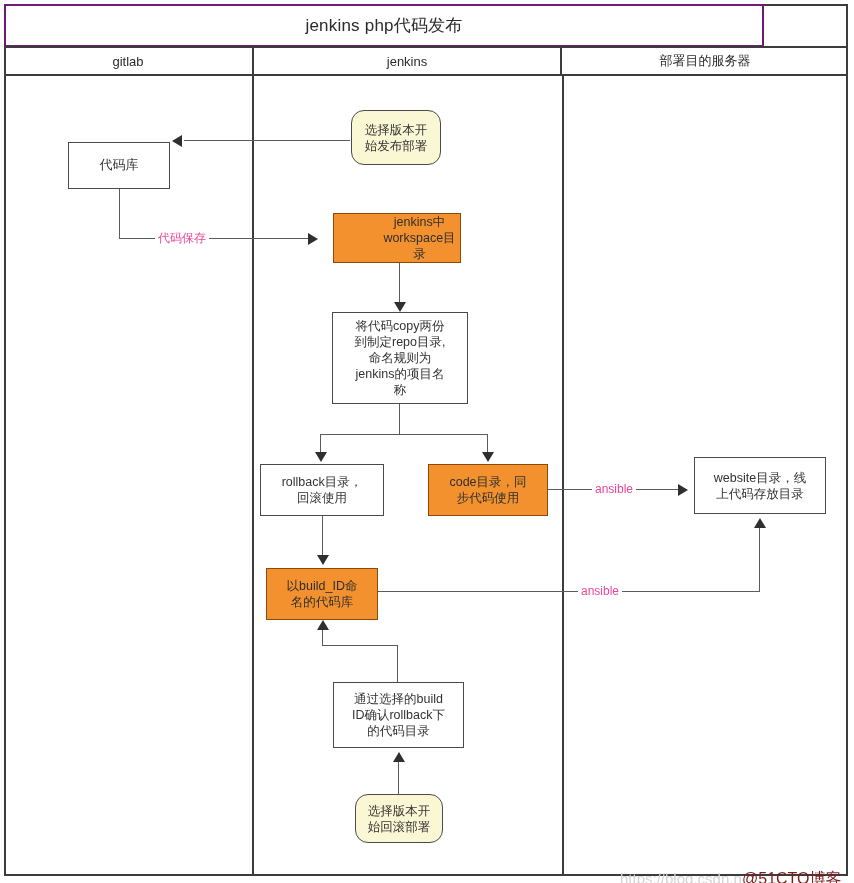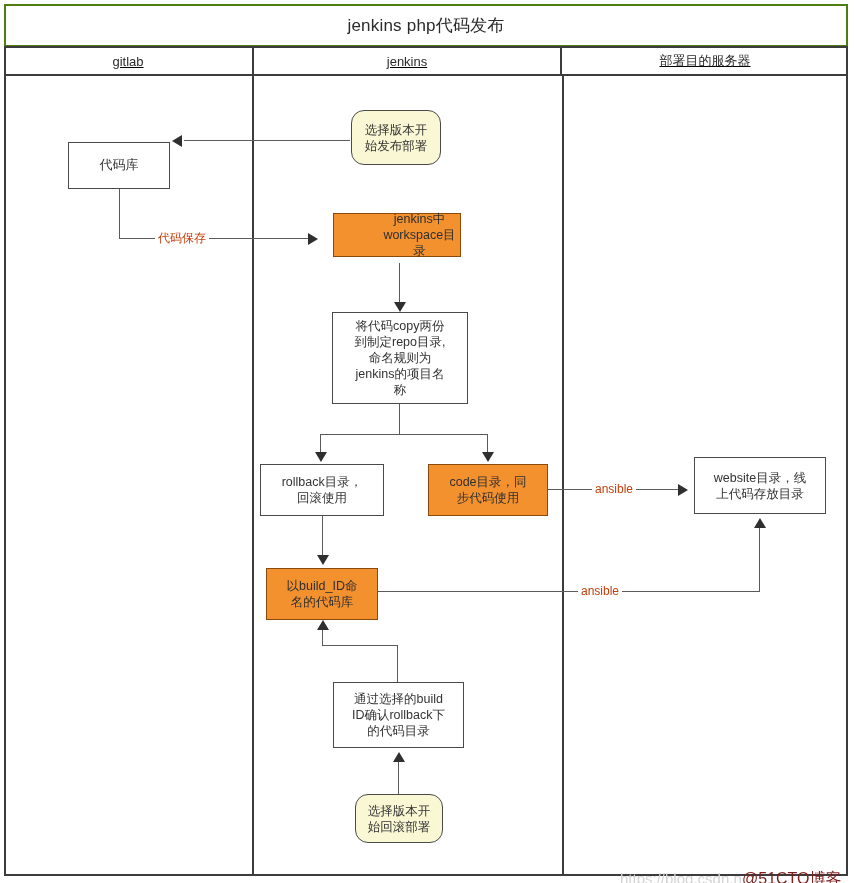--- a/index.html
+++ b/index.html
@@ -29,45 +29,44 @@
     width: 844px;
     height: 872px;
     border: 2px solid #3c3c3c;
     box-sizing: border-box;
     background: #ffffff;
   }
   .title-bar {
     position: absolute;
     left: 4px;
     top: 4px;
-    width: 844px;
+    width: 760px;
     height: 43px;
     box-sizing: border-box;
-    border: 2px solid #4d7c0f;
+    border: 2px solid #701a75;
     display: flex;
     align-items: center;
     justify-content: center;
     background: #ffffff;
   }
   .title-bar span {
     font-size: 17px;
     color: #2b2b2b;
     letter-spacing: .2px;
   }
   .lane-header-row {
     position: absolute;
     left: 4px;
     top: 46px;
     width: 844px;
     height: 30px;
     box-sizing: border-box;
     border-top: 2px solid #3c3c3c;
     border-bottom: 2px solid #3c3c3c;
     display: flex;
-    text-decoration: underline;
   }
   .lane-header {
     display: flex;
     align-items: center;
     justify-content: center;
     font-size: 13px;
     color: #2b2b2b;
     box-sizing: border-box;
     height: 100%;
   }
@@ -139,21 +138,21 @@
   }
   .arrow.right {
     border-top: 6px solid transparent;
     border-bottom: 6px solid transparent;
     border-left: 10px solid #2f2f2f;
   }
 
   .edge-label {
     position: absolute;
     font-size: 12px;
-    color: #c2410c;
+    color: #ec4899;
     background: #ffffff;
     padding: 0 3px;
     white-space: nowrap;
     line-height: 1;
   }
 
   
   .watermark {
     position: absolute;
     font-size: 15px;
@@ -222,21 +221,21 @@
   <div class="arrow up" style="left:317px; top:620px;"></div>
 
   <div class="line v" style="left:398px; top:762px; height:35px;"></div>
   <div class="arrow up" style="left:393px; top:752px;"></div>
 
   <div class="node plain" style="left:68px; top:118px; width:102px; height:47px; font-size:13px;margin-top:24px;">代码库</div>
 
   <div class="node start" style="left:351px; top:110px; width:90px; height:55px; font-size:12.5px;">选择版本开
 始发布部署</div>
 
-  <div class="node orange" style="left:333px; top:213px; width:128px; height:44px; font-size:12.5px;padding-left:48px;">jenkins中
+  <div class="node orange" style="left:333px; top:213px; width:128px; height:50px; font-size:12.5px;padding-left:48px;">jenkins中
 workspace目录</div>
 
   <div class="node plain" style="left:260px; top:464px; width:124px; height:52px; font-size:12.5px;">rollback目录，
 回滚使用</div>
 
   <div class="node plain" style="left:332px; top:312px; width:136px; height:92px; font-size:12.5px;">将代码copy两份
 到制定repo目录,
 命名规则为
 jenkins的项目名
 称</div>

